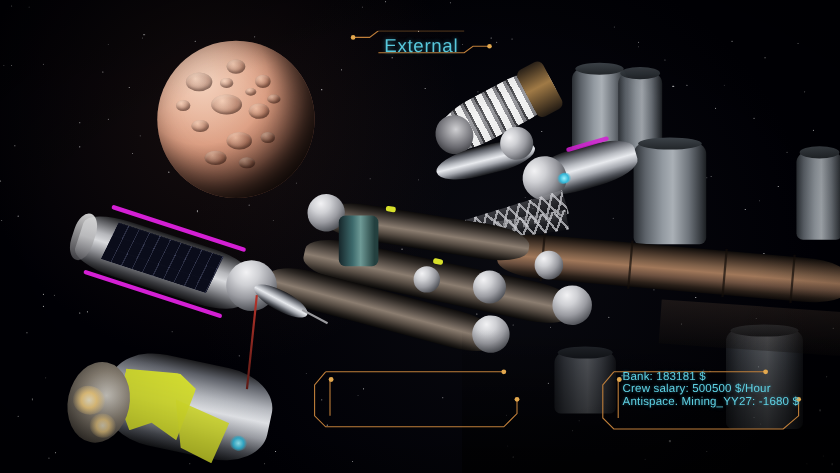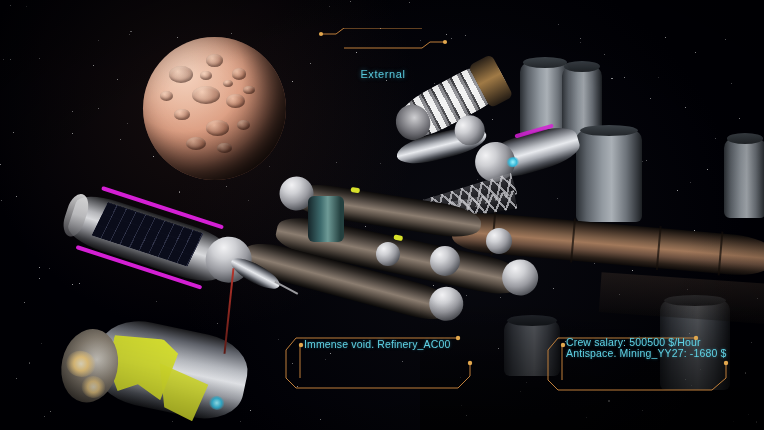--- a/index.html
+++ b/index.html
@@ -112,24 +112,23 @@
   
   .hud { position:absolute; inset:0; pointer-events:none; }
   .hud * { pointer-events:auto; }
 
   
   .title-wrap { position:absolute; left:310px; top:28px; width:146px; height:24px; }
   .title-text {
     position:absolute; left:0; right:0; top:4px;
     text-align:center;
     color:#58c8dc;
-    font-size:11px; letter-spacing:0.6px;
+    font-size:17px; letter-spacing:0.6px;
     font-family:"Liberation Sans", sans-serif;
     text-shadow:0 0 4px rgba(60,180,210,0.55);
-    margin-top:36px;
   }
   .title-svg { position:absolute; left:0; top:0; }
 
   
   .panel-box { position:absolute; }
   .panel-svg { position:absolute; left:0; top:0; }
   .panel-text {
     position:absolute;
     color:#5fd0e2;
     font-size:10.5px;
@@ -444,33 +443,33 @@
 
     <div class="panel-box" style="left:282px;top:328px;width:200px;height:62px;">
       <svg class="panel-svg" width="200" height="62" viewBox="0 0 200 62">
         <path d="M14 10 L176 10" fill="none" stroke="#c07f3a" stroke-width="1"></path>
         <path d="M14 10 L4 22 L4 50 L14 60 L176 60 L188 48 L188 36" fill="none" stroke="#c07f3a" stroke-width="1"></path>
         <path d="M20 16 L18 18 L18 50" fill="none" stroke="#c07f3a" stroke-width="1"></path>
         <circle cx="176" cy="10" r="2.2" fill="#e3a84e"></circle>
         <circle cx="19" cy="17" r="2.2" fill="#e3a84e"></circle>
         <circle cx="188" cy="35" r="2.2" fill="#e3a84e"></circle>
       </svg>
-      <div class="panel-text" style="left:22px;top:11px;">Immense void. Refinery_AC00</div>
     </div>
 
     <div class="panel-box" style="left:544px;top:328px;width:196px;height:66px;">
       <svg class="panel-svg" width="196" height="66" viewBox="0 0 196 66">
         <path d="M14 10 L152 10" fill="none" stroke="#c07f3a" stroke-width="1"></path>
         <path d="M14 10 L4 22 L4 52 L14 62 L168 62 L182 50 L182 36" fill="none" stroke="#c07f3a" stroke-width="1"></path>
         <path d="M20 16 L18 18 L18 52" fill="none" stroke="#c07f3a" stroke-width="1"></path>
         <circle cx="152" cy="10" r="2.2" fill="#e3a84e"></circle>
         <circle cx="19" cy="17" r="2.2" fill="#e3a84e"></circle>
         <circle cx="182" cy="35" r="2.2" fill="#e3a84e"></circle>
       </svg>
       <div class="panel-text" style="left:22px;top:9px;">
+        <span class="stat-line">Bank: 183181 $</span>
         <span class="stat-line">Crew salary: 500500 $/Hour</span>
         <span class="stat-line">Antispace. Mining_YY27: -1680 $</span>
       </div>
     </div>
 
   </div>
 
   <div class="letterbox lb-top"></div>
   <div class="letterbox lb-bot"></div>
 </div>

